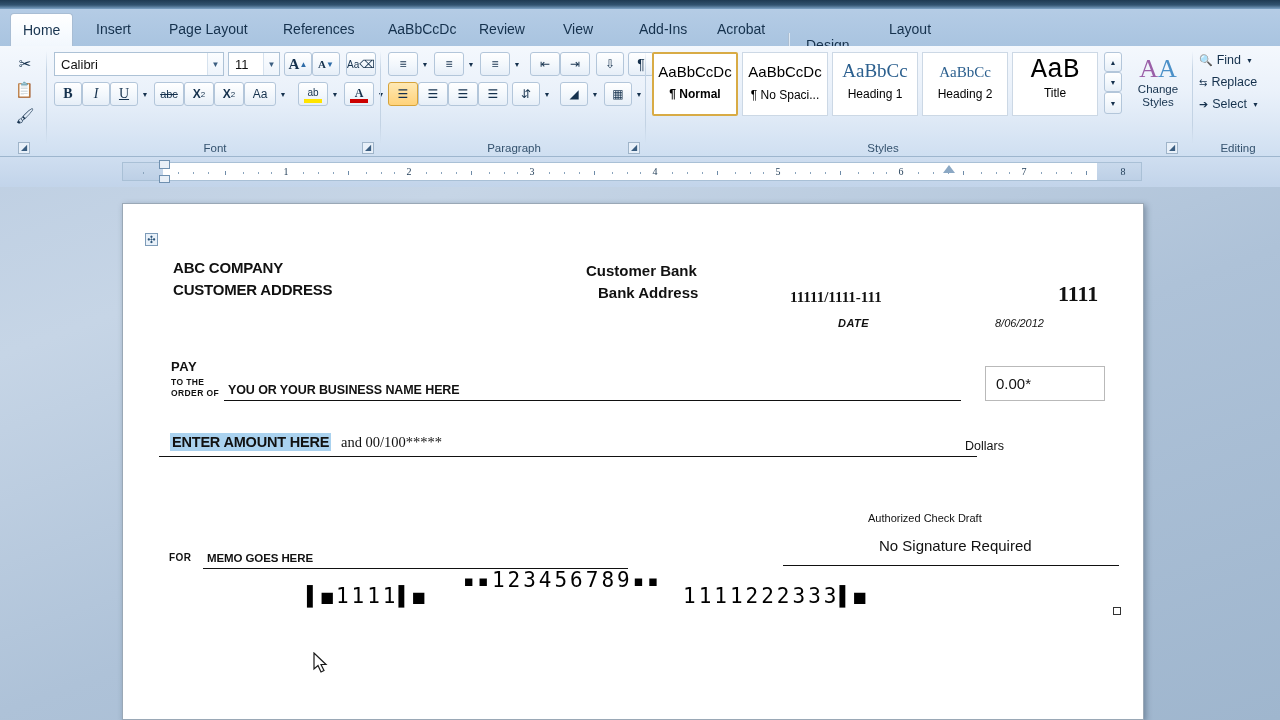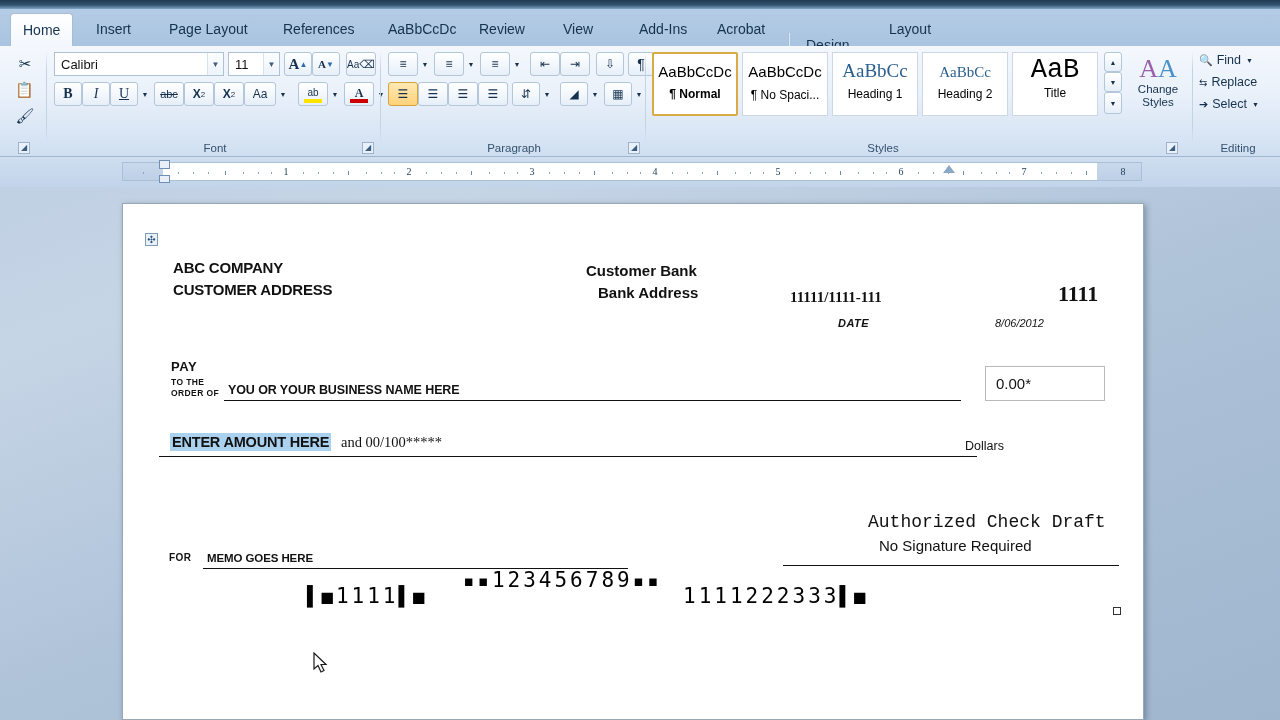--- a/index.html
+++ b/index.html
@@ -457,21 +457,21 @@
     <div class="t bold sel-hl" style="left:47px; top:229px; font-size:14.5px; padding:1px 2px; letter-spacing:-0.2px;">ENTER AMOUNT HERE</div>
     <div class="t" style="left:218px; top:230px; font-size:14.5px; font-family:'Liberation Serif',serif;">and 00/100*****</div>
     <div class="line" style="left:36px; top:252px; width:818px;"></div>
 
     <div class="t" style="left:842px; top:235px; font-size:12.5px;">Dollars</div>
 
     <svg id="cursor" viewBox="0 0 16 22">
       <polygon points="1,1 1,17 5,13.5 8,20 11,18.5 8,12.5 13,12.5" fill="#ffffff" stroke="#1a1a1a" stroke-width="1.2"></polygon>
     </svg>
 
-    <div class="t" style="left:745px; top:308px; font-size:18px;font-family:Liberation Mono, monospace;">Authorized Check Draft</div>
+    <div class="t" style="left:745px; top:308px; font-size:11px;">Authorized Check Draft</div>
     <div class="t" style="left:756px; top:333px; font-size:15px;">No Signature Required</div>
     <div class="line" style="left:660px; top:361px; width:336px;"></div>
 
     <div class="t bold" style="left:46px; top:348px; font-size:10px; letter-spacing:0.4px;">FOR</div>
     <div class="t bold" style="left:84px; top:348px; font-size:11.5px; letter-spacing:-0.1px;">MEMO GOES HERE</div>
     <div class="line" style="left:80px; top:364px; width:425px;"></div>
 
     <div class="micr" style="left:184px; top:380px;">
       <span class="micr-sym">▌■</span><span>1111</span><span class="micr-sym">▌■</span>
     </div>

